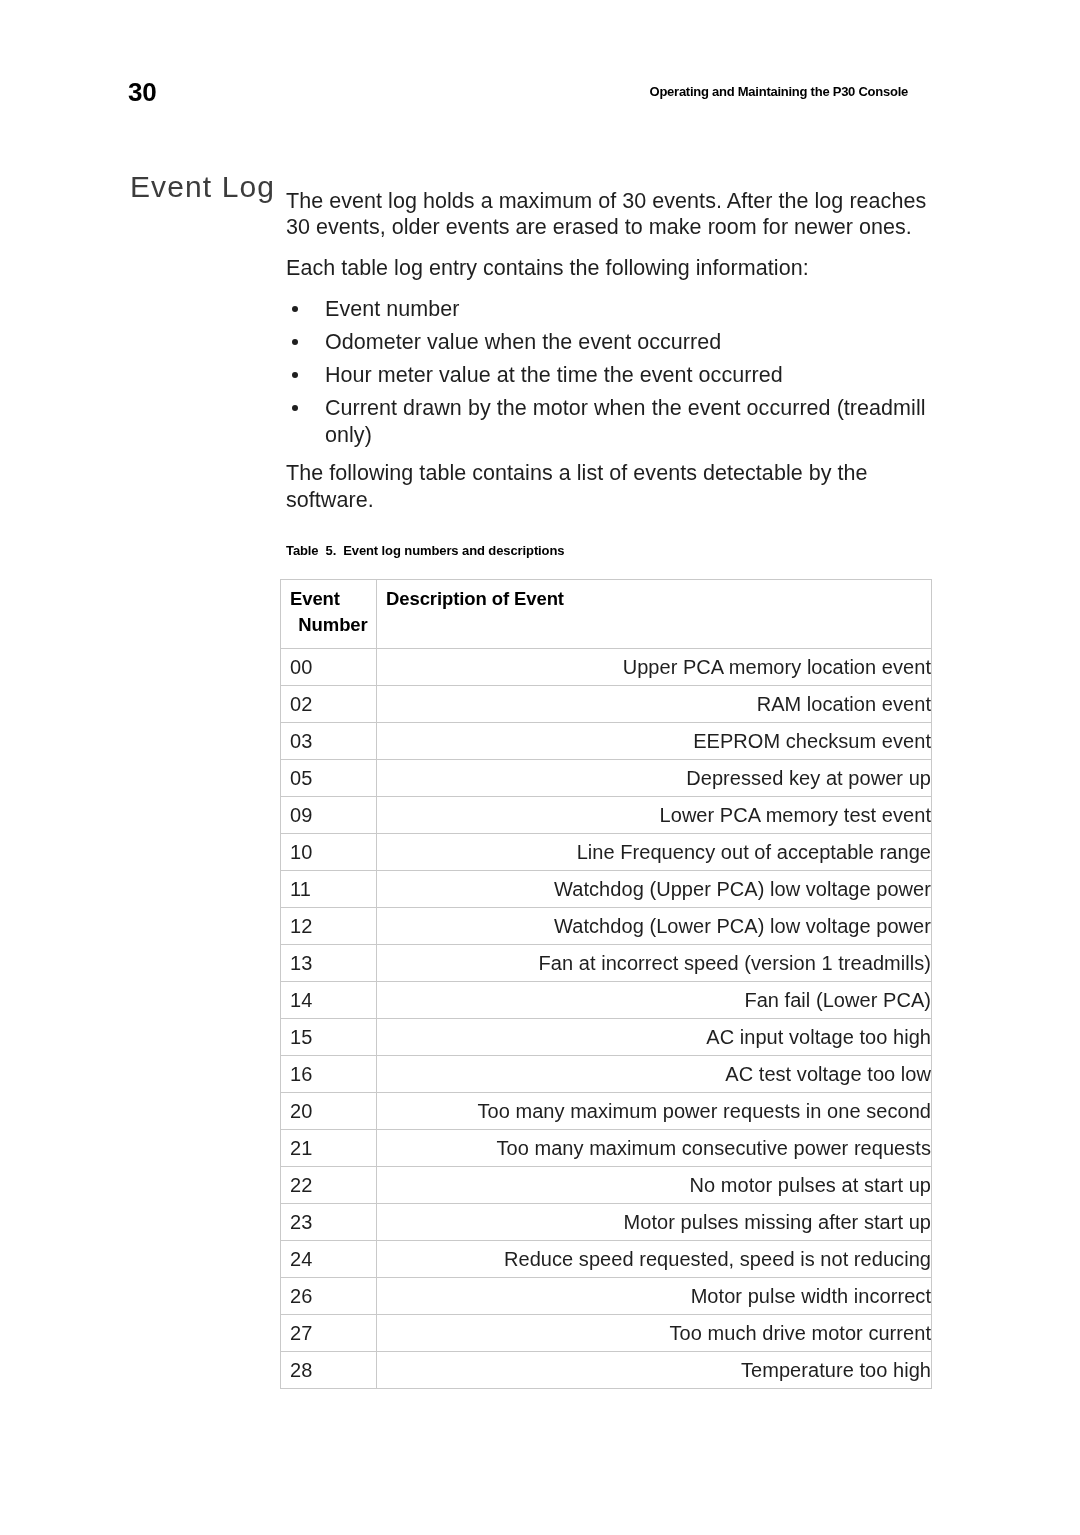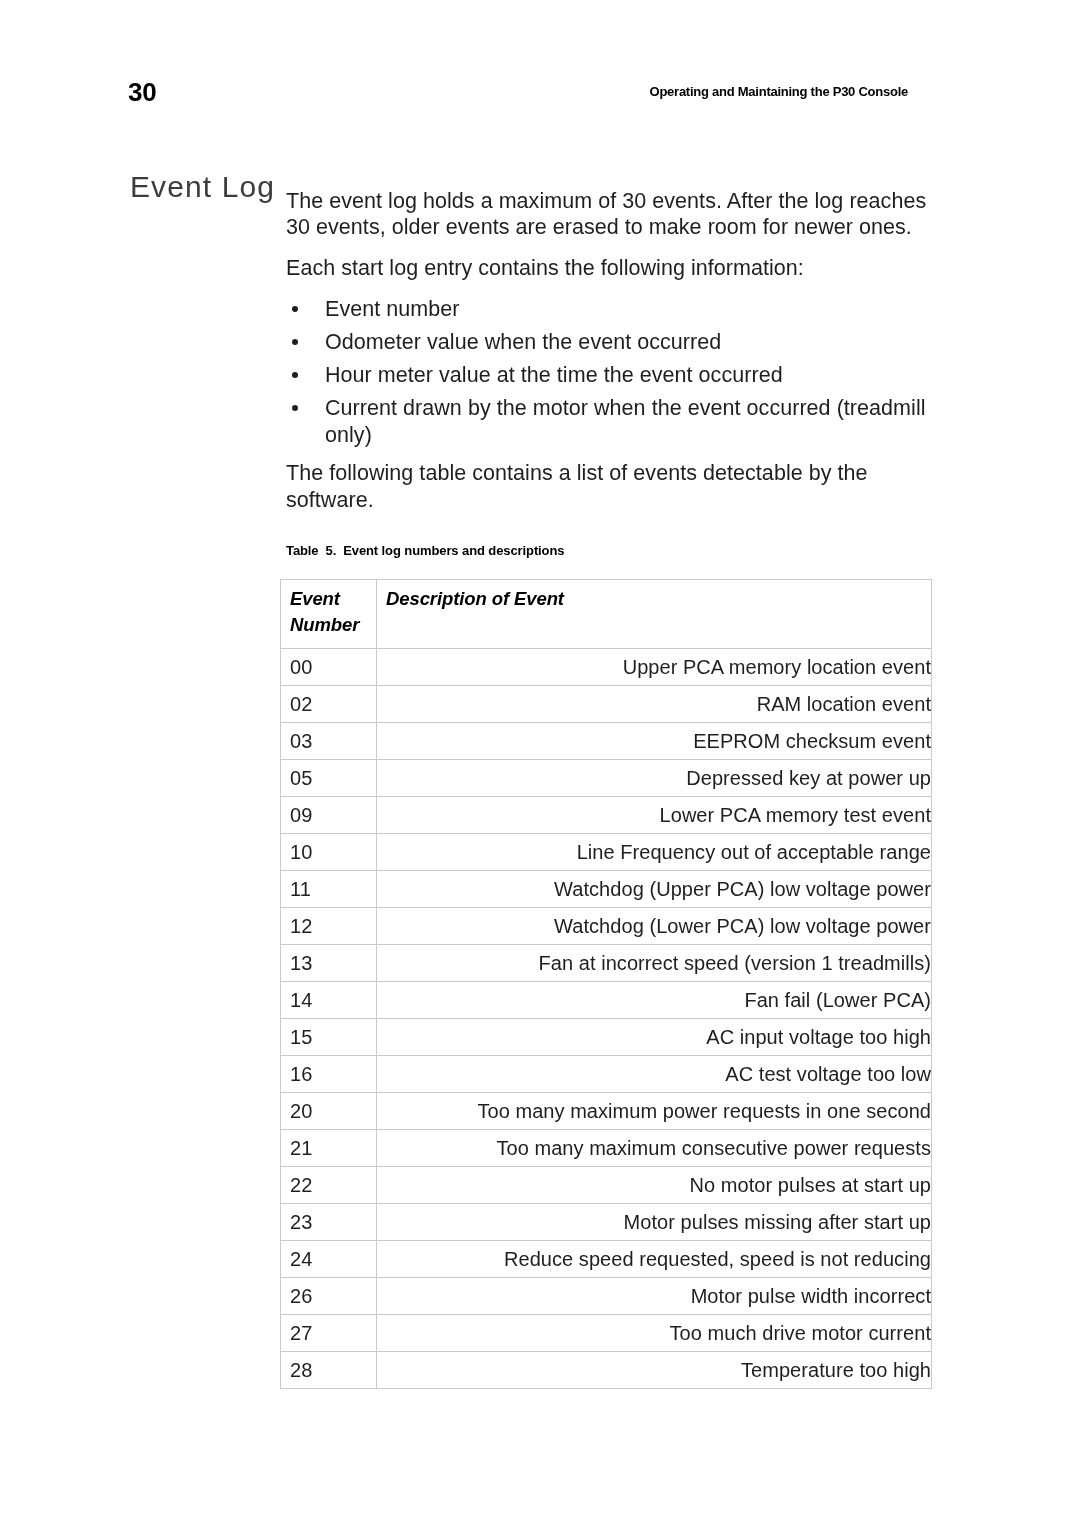--- a/index.html
+++ b/index.html
@@ -149,24 +149,23 @@
 
   .event-table thead th {
     height: 62px;
     vertical-align: top;
     font-size: 18.5px;
     font-weight: 700;
     color: #000000;
     letter-spacing: -0.1px;
     line-height: 26px;
     padding: 6px 0 0 9px;
-    font-style: italic;
   }
   .event-table thead th.desc-head { }
-  .event-table thead th .hdr-l2 { display: block; }
+  .event-table thead th .hdr-l2 { display: block; text-align: center; }
 
   .event-table tbody td {
     height: 36px;
     font-size: 20px;
     font-weight: 400;
     color: #1f1f1f;
     letter-spacing: 0.05px;
     padding: 0 0 0 9px;
     line-height: 36px;
     white-space: nowrap;
@@ -182,21 +181,21 @@
     <div class="page-number">30</div>
     <div class="running-title">Operating and Maintaining the P30 Console</div>
   </div>
 
   <h1 class="section-heading">Event Log</h1>
 
   <div class="body-col">
 
     <p class="para">The event log holds a maximum of 30 events. After the log reaches 30 events, older events are erased to make room for newer ones.</p>
 
-    <p class="para tight">Each start log entry contains the following information:</p>
+    <p class="para tight">Each table log entry contains the following information:</p>
 
     <ul class="bullets">
       <li>
         <span class="bullet-dot"></span>
         <span>Event number</span>
       </li>
       <li>
         <span class="bullet-dot"></span>
         <span>Odometer value when the event occurred</span>
       </li>

